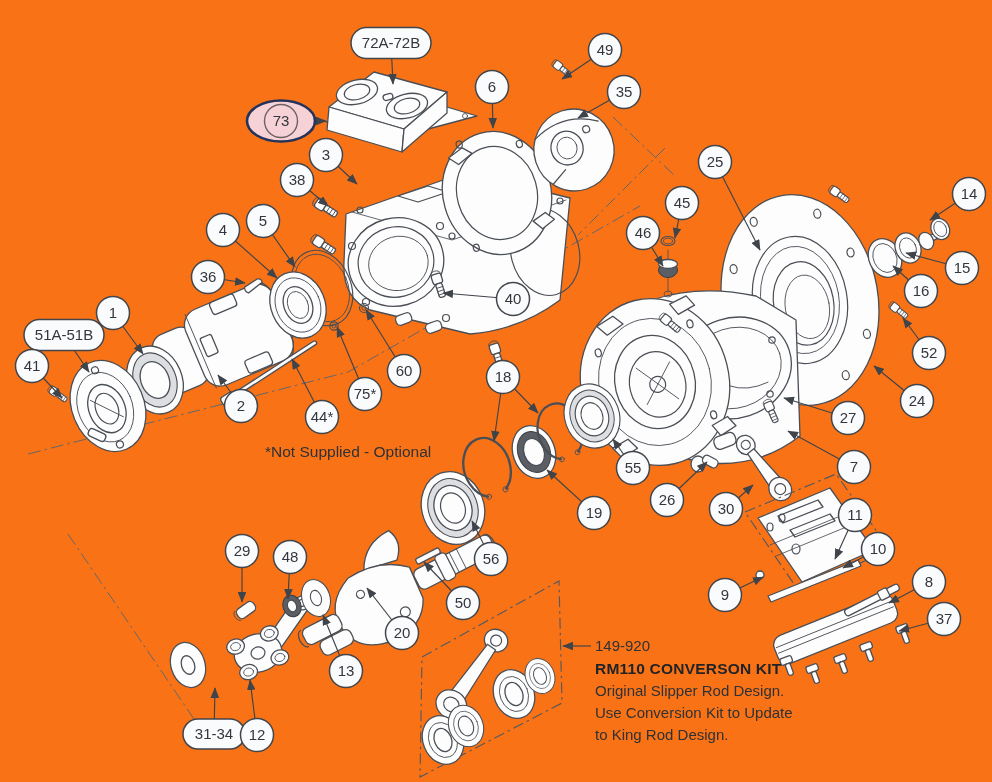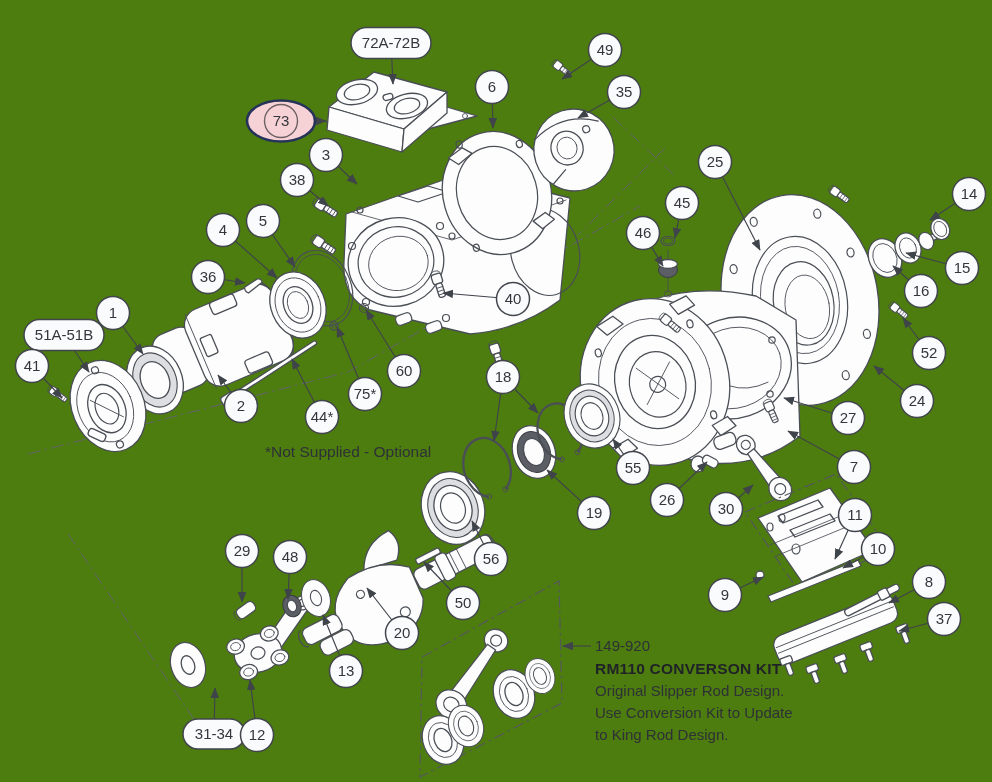--- a/index.html
+++ b/index.html
@@ -1,16 +1,16 @@
 <!DOCTYPE html>
 <html><head>
 <meta charset="utf-8">
 <style>
   html,body{margin:0;padding:0;background:#eff1f4;}
-  .stage{position:relative;width:992px;height:782px;background:#4d7c0f;overflow:hidden;
+  .stage{position:relative;width:992px;height:782px;background:#f97316;overflow:hidden;
          font-family:"Liberation Sans",sans-serif;}
   svg{display:block}
   .p{fill:#fdfdfe;stroke:#4a4e55;stroke-width:1.3;stroke-linejoin:round}
   .l{fill:none;stroke:#4a4e55;stroke-width:1.2;stroke-linecap:round;stroke-linejoin:round}
   .thin{stroke-width:.85}
   .shade{fill:#dcdee2;stroke:#4a4e55;stroke-width:1.1}
   .dark{fill:#5b5e64;stroke:#3a3d42;stroke-width:1}
   .cl{fill:none;stroke:#63666c;stroke-width:1;stroke-dasharray:13 4 2.5 4}
   .dd{fill:none;stroke:#55585e;stroke-width:1.15;stroke-dasharray:11 4 2.5 4}
   .snapline{fill:none;stroke:#4a4e55;stroke-width:2.3}

